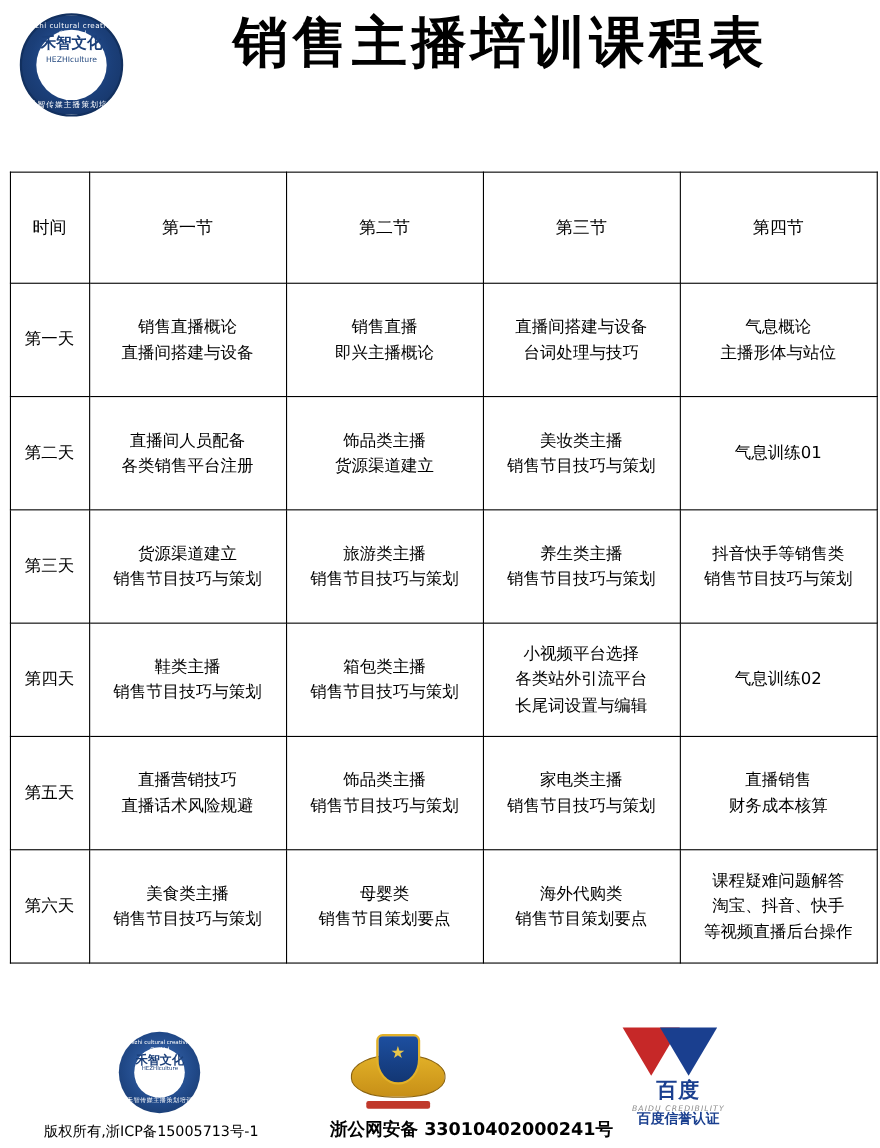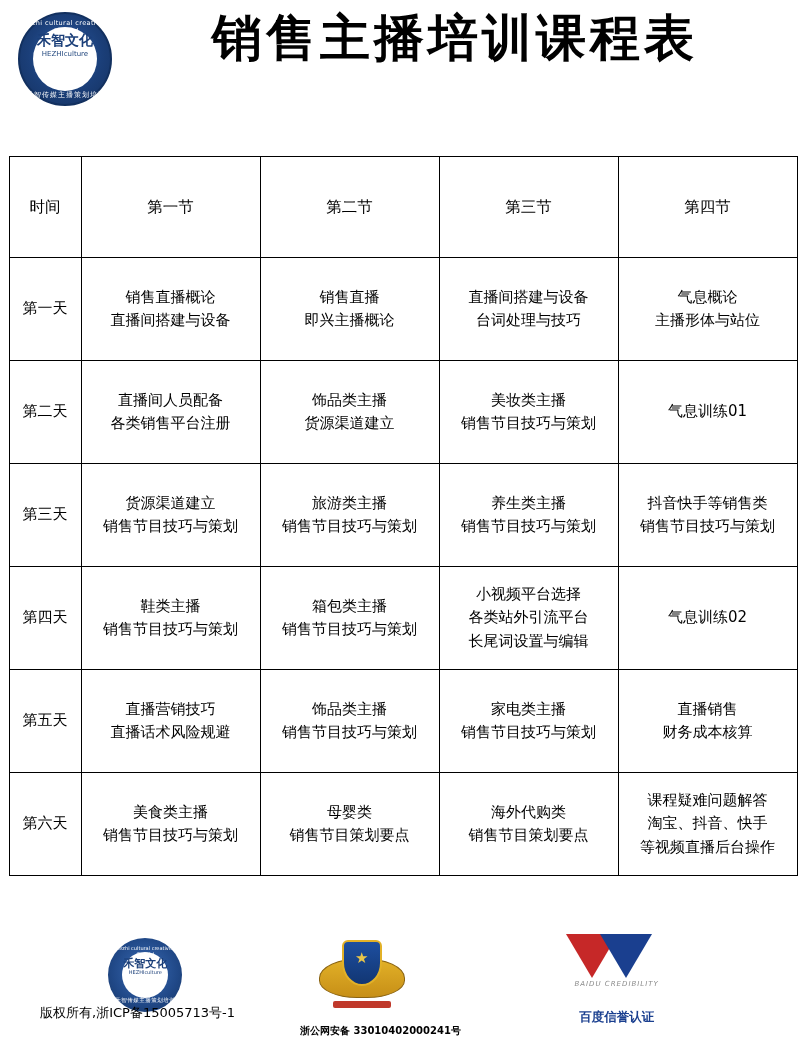--- a/index.html
+++ b/index.html
@@ -297,28 +297,28 @@
     bottom: 6px;
     left: 0;
     width: 800px;
     height: 22px;
     font-size: 13px;
     font-family: "DejaVu Sans", "Liberation Sans", sans-serif;
   }
   .footer-text .copyright {
     position: absolute;
     left: 40px;
-    bottom: 16px;
+    bottom: 0;
   }
   .footer-text .icp {
     position: absolute;
     left: 300px;
     bottom: 0;
     font-weight: bold;
-    font-size: 10px;
+    font-size: 16px;
   }
 </style>
 </head>
 <body>
 
 <div class="header">
   <div class="logo">
     <div class="ring-outer"></div>
     <div class="ring-inner"></div>
     <div class="arc-top">Hezhi cultural creativity Co.,Ltd</div>
@@ -541,20 +541,21 @@
         <div class="bar"></div>
       </div>
     </div>
 
     <div class="badge">
       <div class="baidu">
         <div class="v-shape">
           <div class="v1"></div>
           <div class="v2"></div>
         </div>
+        <div class="b-text">百度</div>
         <div class="b-sub">BAIDU CREDIBILITY</div>
         <div class="b-caption">百度信誉认证</div>
       </div>
     </div>
 
   </div>
 
 
   <div class="footer-text">
     <span class="copyright">版权所有,浙ICP备15005713号-1</span>

